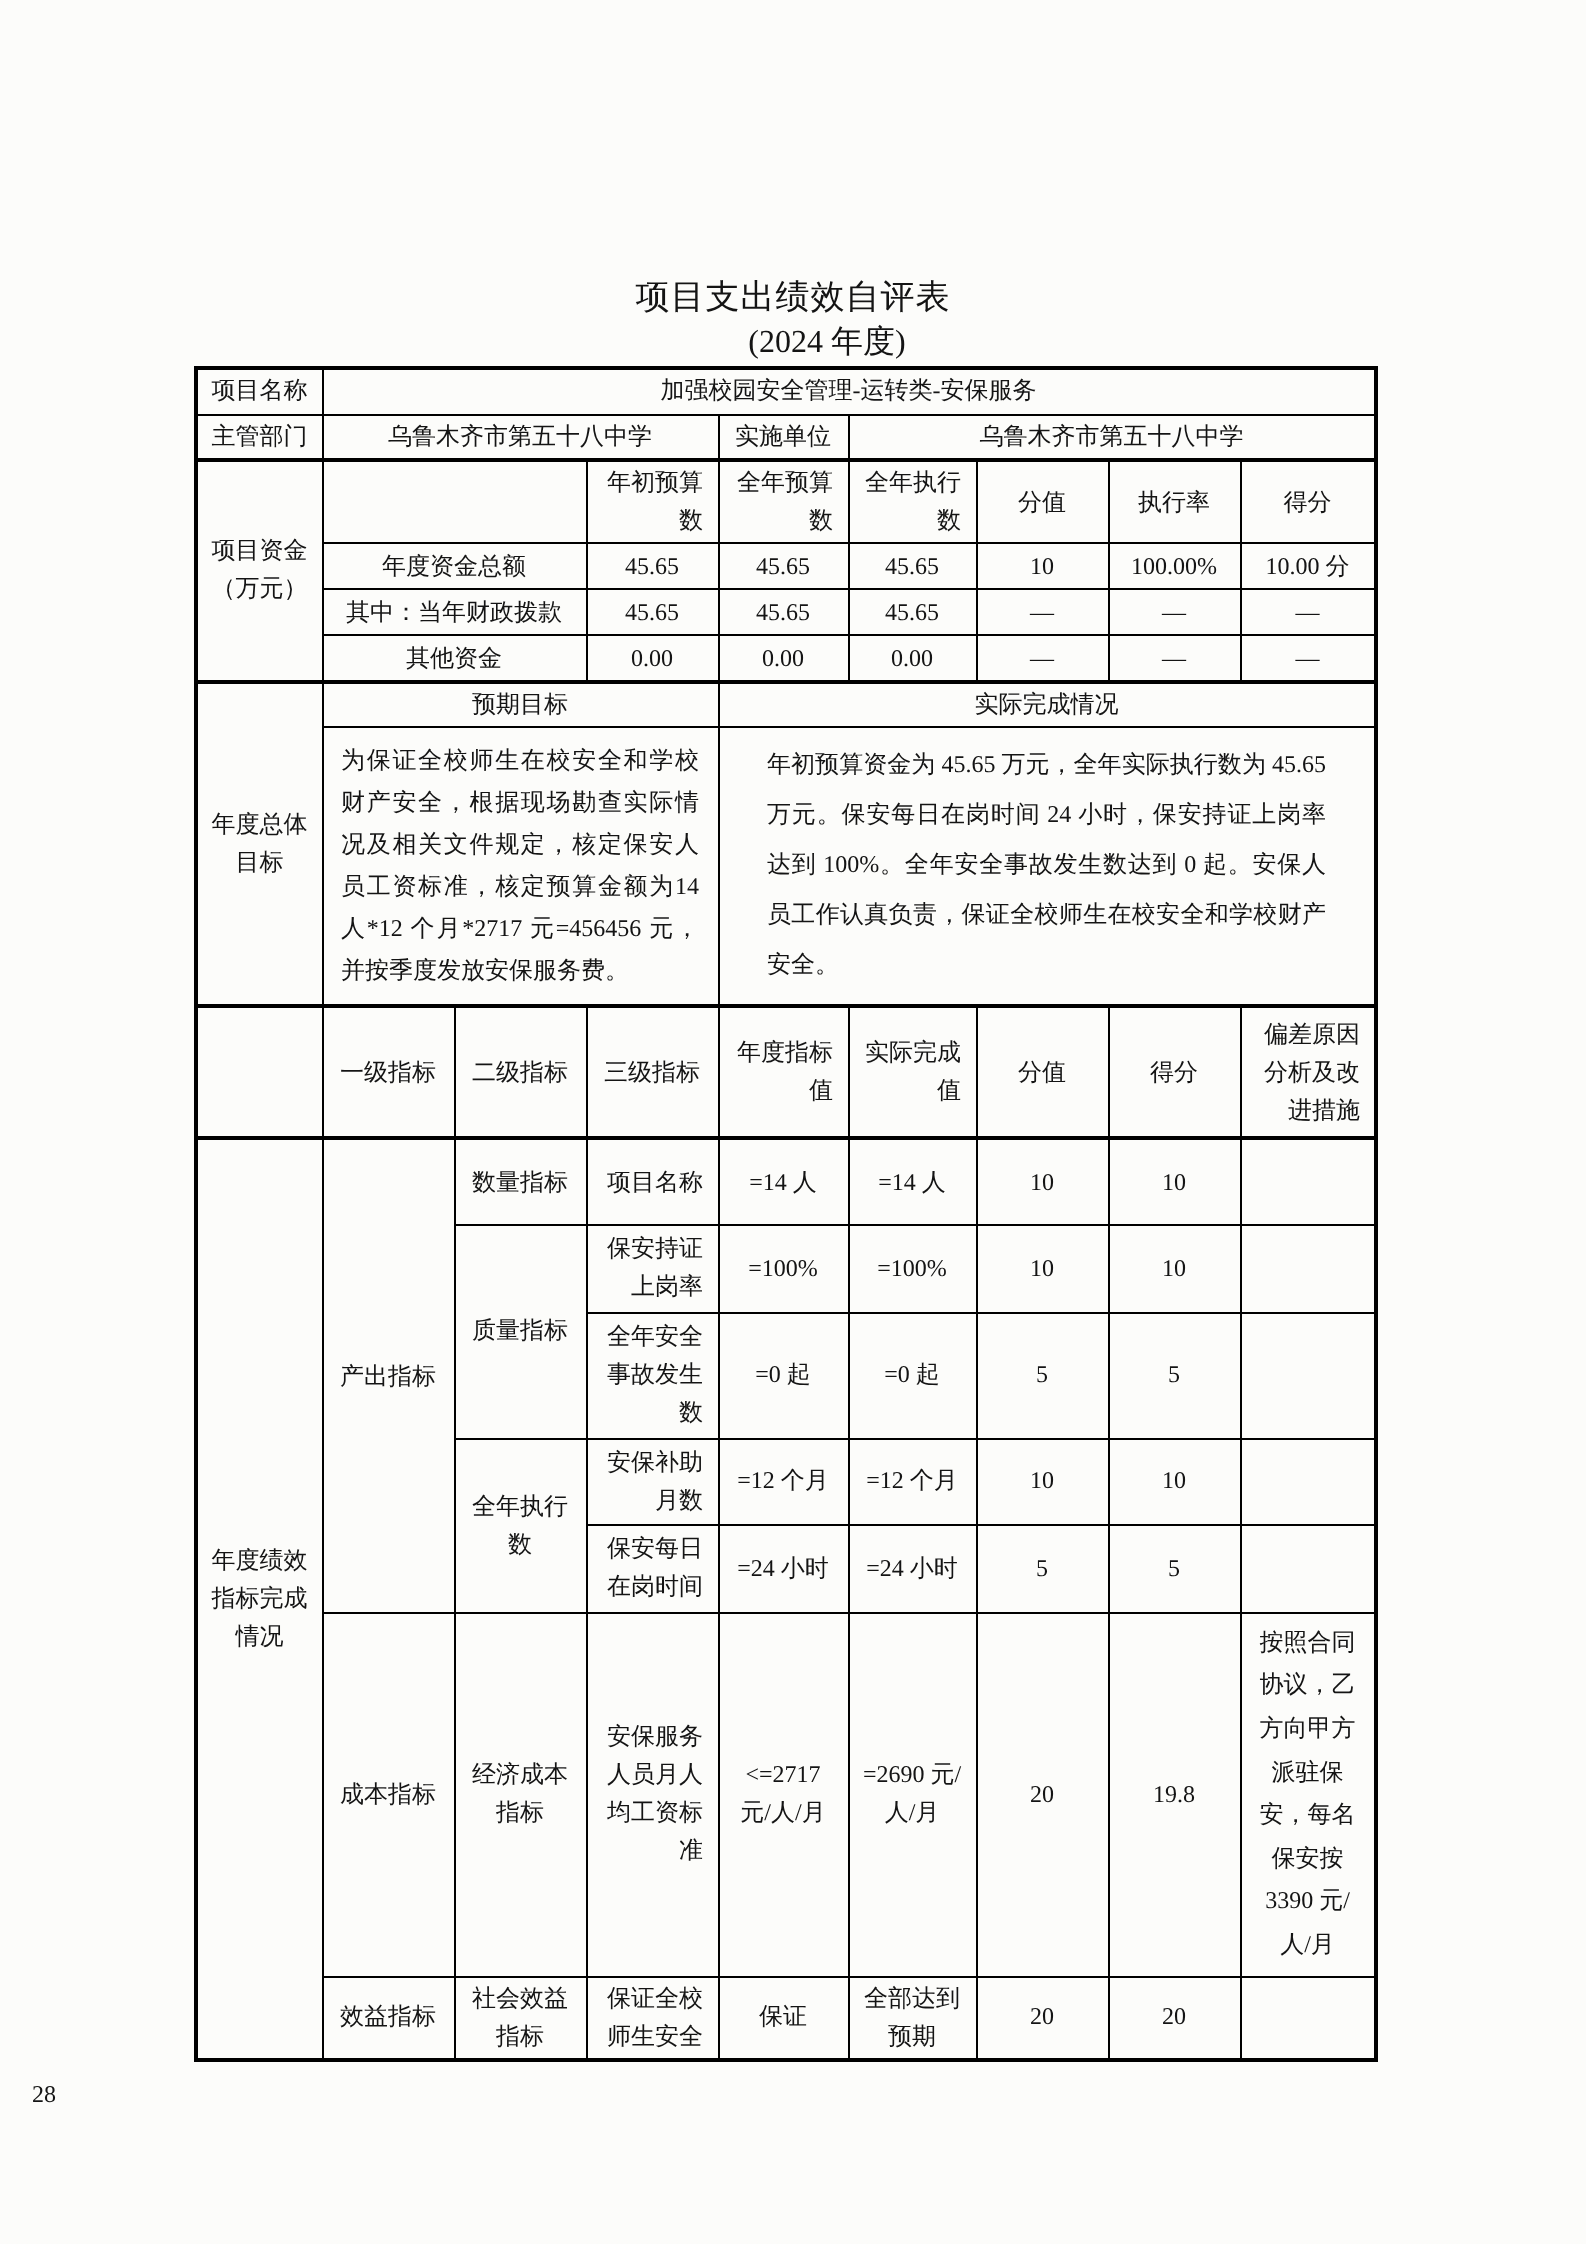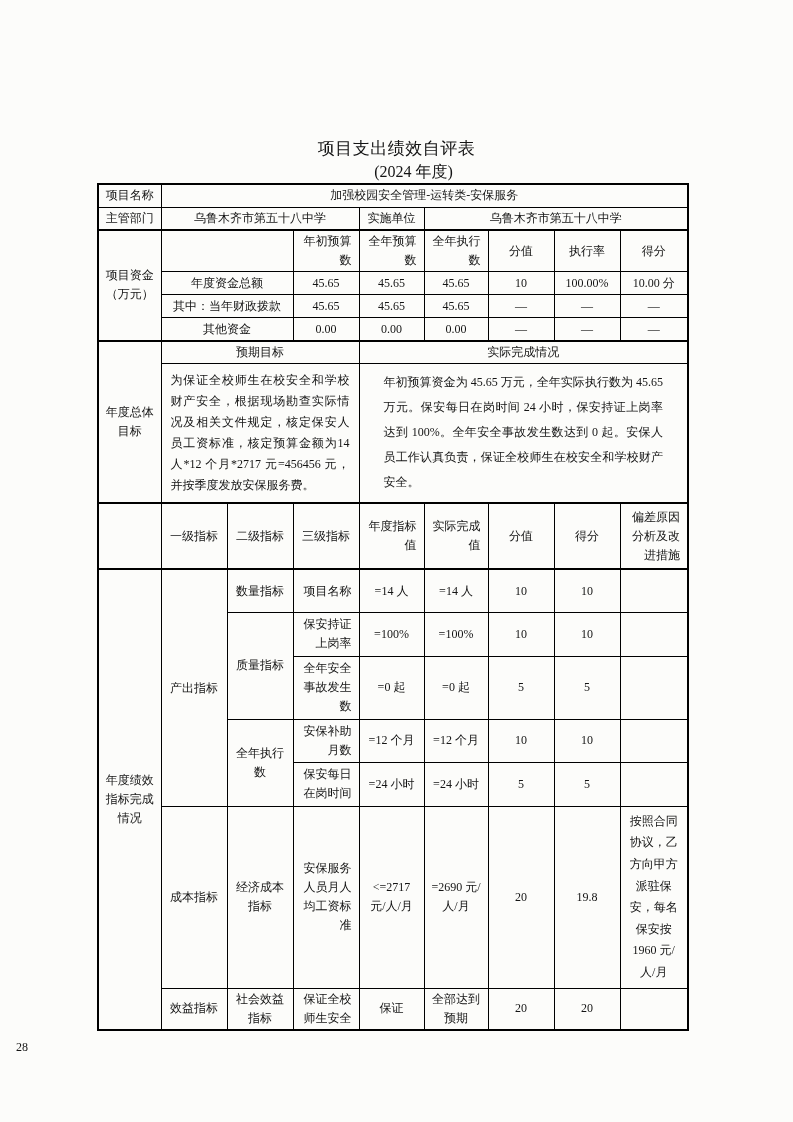--- a/index.html
+++ b/index.html
@@ -183,21 +183,21 @@
     </tr>
 
     <tr class="h146">
       <td>成本指标</td>
       <td>经济成本指标</td>
       <td class="narrow">安保服务人员月人均工资标准</td>
       <td>&lt;=2717 元/人/月</td>
       <td>=2690 元/人/月</td>
       <td>20</td>
       <td>19.8</td>
-      <td class="dev">按照合同协议，乙方向甲方派驻保安，每名保安按 1960 元/人/月</td>
+      <td class="dev">按照合同协议，乙方向甲方派驻保安，每名保安按 3390 元/人/月</td>
     </tr>
 
     <tr class="h40">
       <td>效益指标</td>
       <td>社会效益指标</td>
       <td class="narrow">保证全校师生安全</td>
       <td>保证</td>
       <td>全部达到预期</td>
       <td>20</td>
       <td>20</td>

